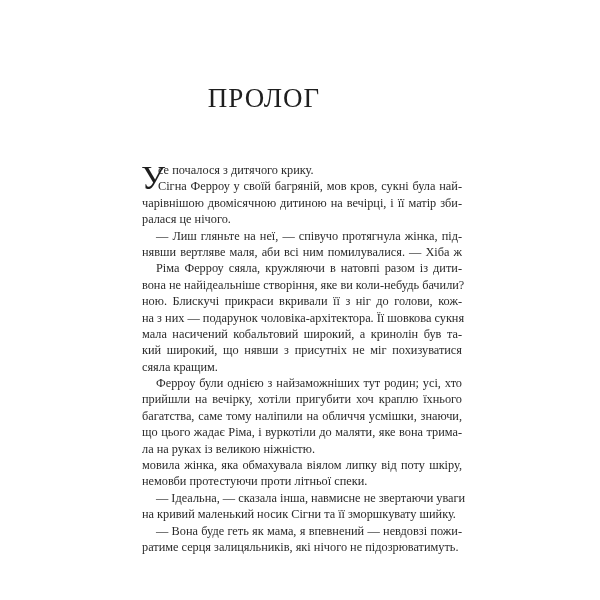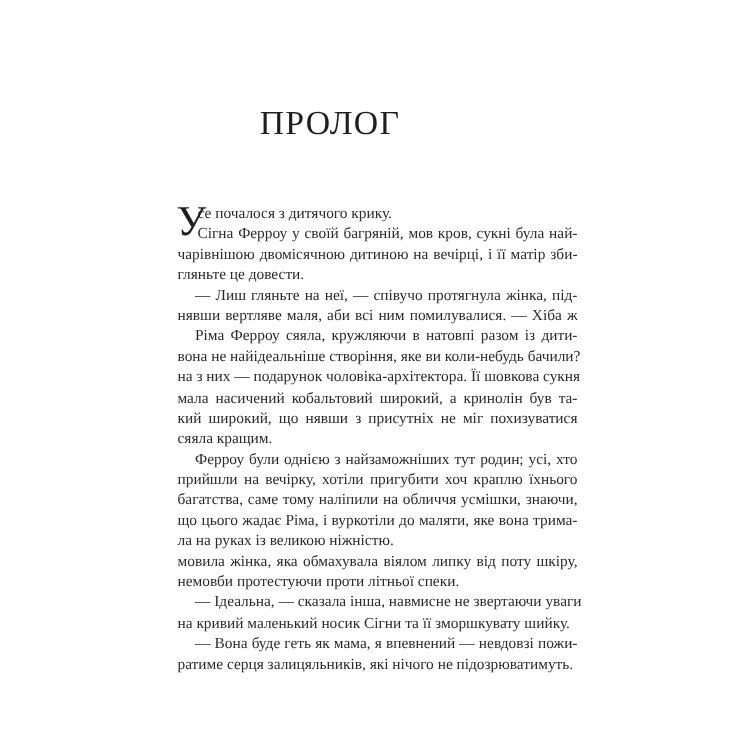--- a/index.html
+++ b/index.html
@@ -29,25 +29,26 @@
 <body>
 
 <div class="page">
   <div class="title">ПРОЛОГ</div>
 
   <div class="body">
     <span class="dropcap">У</span>
     <div class="line last dropcap-line">се почалося з дитячого крику.</div>
     <div class="line dropcap-line">Сігна Ферроу у своїй багряній, мов кров, сукні була най-</div>
     <div class="line">чарівнішою двомісячною дитиною на вечірці, і її матір зби-</div>
-    <div class="line last">гляньте це довести.</div>
+    <div class="line last">ралася це нічого.</div>
     <div class="line indent">— Лиш гляньте на неї, — співучо протягнула жінка, під-</div>
     <div class="line">нявши вертляве маля, аби всі ним помилувалися. — Хіба ж</div>
     <div class="line indent">Ріма Ферроу сяяла, кружляючи в натовпі разом із дити-</div>
     <div class="line">вона не найідеальніше створіння, яке ви коли-небудь бачили?</div>
+    <div class="line">ною. Блискучі прикраси вкривали її з ніг до голови, кож-</div>
     <div class="line">на з них — подарунок чоловіка-архітектора. Її шовкова сукня</div>
     <div class="line">мала насичений кобальтовий широкий, а кринолін був та-</div>
     <div class="line">кий широкий, що нявши з присутніх не міг похизуватися</div>
     <div class="line last">сяяла кращим.</div>
     <div class="line indent">Ферроу були однією з найзаможніших тут родин; усі, хто</div>
     <div class="line">прийшли на вечірку, хотіли пригубити хоч краплю їхнього</div>
     <div class="line">багатства, саме тому наліпили на обличчя усмішки, знаючи,</div>
     <div class="line">що цього жадає Ріма, і вуркотіли до маляти, яке вона трима-</div>
     <div class="line last">ла на руках із великою ніжністю.</div>
     <div class="line">мовила жінка, яка обмахувала віялом липку від поту шкіру,</div>

